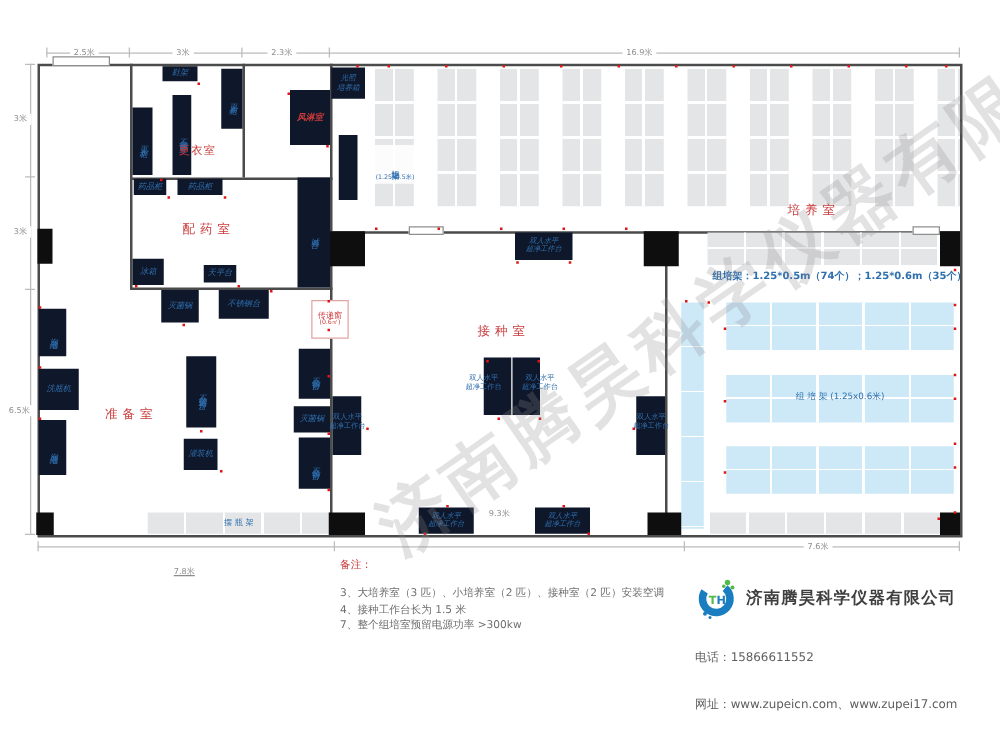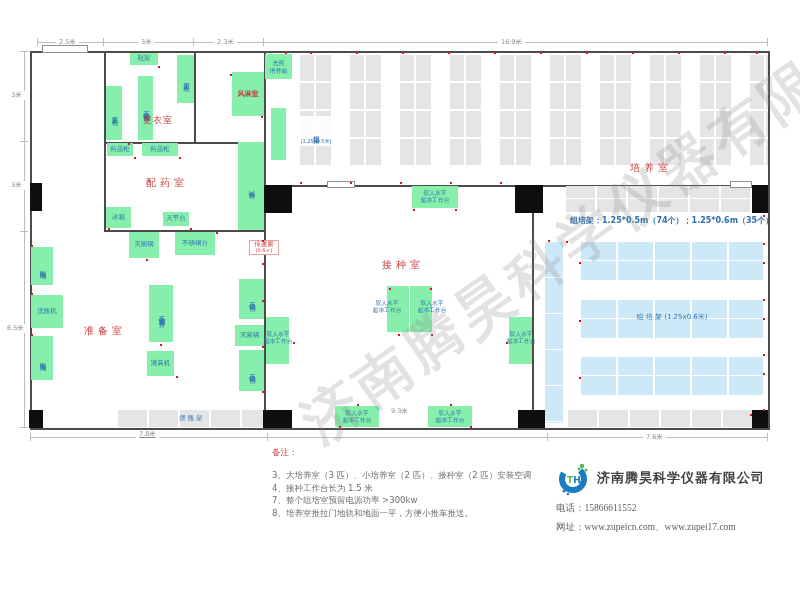--- a/index.html
+++ b/index.html
@@ -7,23 +7,23 @@
           font-family:"DejaVu Sans",sans-serif;}
   .wall{position:absolute;background:#4b4b4b;}
   .outer{position:absolute;left:30px;top:51px;width:740px;height:379px;
          border:2px solid #4b4b4b;box-sizing:border-box;}
   .col{position:absolute;background:#0e0e0e;z-index:6;}
   .door{position:absolute;background:#fff;border:1px solid #8f8f8f;box-sizing:border-box;z-index:7;}
   .dimline{position:absolute;background:#bcbcbc;}
   .tick{position:absolute;background:#bcbcbc;}
   .dimlabel{position:absolute;color:#8d8d8d;font-size:6.5px;background:#fff;
             padding:0 3px;white-space:nowrap;z-index:3;}
-  .eq{position:absolute;background:#86efac;color:#2e6fae;font-size:6.5px;
+  .eq{position:absolute;background:#0f172a;color:#2e6fae;font-size:6.5px;
       display:flex;align-items:center;justify-content:center;text-align:left;
-      line-height:1.2;z-index:4;}
+      line-height:1.2;z-index:4;font-style:italic;}
   .vt{writing-mode:vertical-lr;text-orientation:upright;letter-spacing:1px;}
   .room-label{position:absolute;color:#c93a3a;font-weight:normal;font-size:10px;
               letter-spacing:4px;white-space:nowrap;z-index:8;}
   .blabel{position:absolute;color:#2e6fae;font-size:5.8px;text-align:center;
           line-height:1.25;z-index:9;white-space:nowrap;}
   .vrack{position:absolute;top:55px;height:110px;width:31px;z-index:2;
     background:
       repeating-linear-gradient(to bottom,transparent 0 26px,#fff 26px 28px),
       linear-gradient(to right,transparent 0 14px,#fff 14px 16px,transparent 16px),
       #e4e5e7;}
@@ -34,21 +34,21 @@
       #e4e5e7;}
   .gbottom{position:absolute;z-index:2;
     background:repeating-linear-gradient(to right,transparent 0 29px,#fff 29px 31px),#e4e5e7;}
   .bband{position:absolute;z-index:2;
     background:
       repeating-linear-gradient(to right,transparent 0 35px,#fff 35px 37px),
       linear-gradient(to bottom,transparent 0 18px,#fff 18px 19px,transparent 19px),
       #cde9f8;}
   .bvstrip{position:absolute;z-index:2;
     background:repeating-linear-gradient(to bottom,transparent 0 35px,#fff 35px 36px),#cde9f8;}
-  .passwin{position:absolute;left:249px;top:240px;width:30px;height:15px;background:#fff;
+  .passwin{position:absolute;left:249px;top:240px;width:30px;height:31px;background:#fff;
     border:1px solid #e0a5a5;box-sizing:border-box;z-index:9;color:#cc3b3b;
     display:flex;flex-direction:column;align-items:center;justify-content:center;line-height:1.1;}
   .passwin .t1{font-size:6.5px;}
   .passwin .t2{font-size:5px;}
   .watermark{position:absolute;left:288px;top:398px;transform:rotate(-35deg);
     transform-origin:0 0;font-size:56px;font-weight:bold;letter-spacing:6px;
     color:rgba(140,140,140,0.25);white-space:nowrap;z-index:40;pointer-events:none;}
   .dot{position:absolute;width:2px;height:2px;background:#e01414;z-index:12;}
   .spec{position:absolute;left:570px;top:215px;color:#2e6fae;font-size:8px;
         font-weight:bold;white-space:nowrap;z-index:9;}
@@ -59,21 +59,21 @@
   .vrack-label .n{writing-mode:vertical-lr;text-orientation:upright;font-size:6.5px;letter-spacing:1px;}
   .vrack-label .s{font-size:5px;display:block;margin-top:1px;}
   .notes{position:absolute;left:272px;top:446px;width:300px;font-size:8.5px;
          color:#6e6e6e;line-height:12.4px;z-index:50;}
   .notes .title{color:#c93a3a;font-weight:normal;margin-bottom:11px;}
   .company{position:absolute;left:556px;top:460px;width:235px;z-index:50;color:#5f5f5f;}
   .company .head{display:flex;align-items:center;}
   .company .logo{width:36px;height:36px;flex:0 0 36px;}
   .company .name{font-size:13px;font-weight:bold;color:#3f3f3f;letter-spacing:1px;
                  margin-left:5px;white-space:nowrap;}
-  .company .line{font-size:9.5px;margin-top:6px;white-space:nowrap;font-family:Liberation Serif, serif;}
+  .company .line{font-size:9.5px;margin-top:24px;white-space:nowrap;}
   .company .line .sep{display:inline-block;width:14px;}
 </style>
 </head>
 <body>
 
 <div class="screen">
 
   <div class="dimline" style="left:37px;top:42px;width:731px;height:1px;"></div>
   <div class="dimline" style="left:24px;top:51px;width:1px;height:377px;"></div>
   <div class="dimline" style="left:30px;top:437px;width:738px;height:1px;"></div>
@@ -91,21 +91,21 @@
   <div class="tick" style="left:547px;top:433px;width:1px;height:8px;"></div>
   <div class="tick" style="left:767px;top:433px;width:1px;height:8px;"></div>
 
   <div class="dimlabel" style="left:56px;top:38px;">2.5米</div>
   <div class="dimlabel" style="left:138px;top:38px;">3米</div>
   <div class="dimlabel" style="left:214px;top:38px;">2.3米</div>
   <div class="dimlabel" style="left:498px;top:38px;">16.9米</div>
   <div class="dimlabel" style="left:8px;top:91px;">3米</div>
   <div class="dimlabel" style="left:8px;top:181px;">3米</div>
   <div class="dimlabel" style="left:4px;top:324px;">6.5米</div>
-  <div class="dimlabel" style="left:136px;top:430px;text-decoration:underline;">7.8米</div>
+  <div class="dimlabel" style="left:136px;top:453px;text-decoration:underline;">7.8米</div>
   <div class="dimlabel" style="left:388px;top:407px;">9.3米</div>
   <div class="dimlabel" style="left:643px;top:433px;">7.6米</div>
 
   <div class="outer"></div>
   <div class="wall" style="left:104px;top:51px;width:2px;height:181px;"></div>
   <div class="wall" style="left:194px;top:51px;width:2px;height:91px;"></div>
   <div class="wall" style="left:104px;top:142px;width:162px;height:2px;"></div>
   <div class="wall" style="left:264px;top:51px;width:2px;height:377px;"></div>
   <div class="wall" style="left:104px;top:230px;width:162px;height:2px;"></div>
   <div class="wall" style="left:266px;top:185px;width:61px;height:2px;"></div>
@@ -227,21 +227,20 @@
   <div class="bband" style="left:581px;top:357px;width:182px;height:38px;"></div>
   <div class="gbottom" style="left:568px;top:410px;width:184px;height:17px;"></div>
 
   <div class="watermark">济南腾昊科学仪器有限公司</div>
 
   <div class="notes">
     <div class="title">备注：</div>
     <div>3、大培养室（3 匹）、小培养室（2 匹）、接种室（2 匹）安装空调</div>
     <div>4、接种工作台长为 1.5 米</div>
     <div>7、整个组培室预留电源功率 &gt;300kw</div>
-    <div>8、培养室推拉门地轨和地面一平，方便小推车推送。</div>
   </div>
 
   <div class="company">
     <div class="head">
       <svg class="logo" viewBox="0 0 36 36">
         <circle cx="17" cy="19" r="11" fill="none" stroke="#1a7dc0" stroke-width="6" stroke-dasharray="50 20" transform="rotate(-50 17 19)"></circle>
         <circle cx="26" cy="6" r="2.2" fill="#53b948"></circle>
         <circle cx="30" cy="10" r="1.6" fill="#53b948"></circle>
         <circle cx="23" cy="9" r="1.4" fill="#53b948"></circle>
         <circle cx="8" cy="31" r="1.6" fill="#1a7dc0"></circle>

